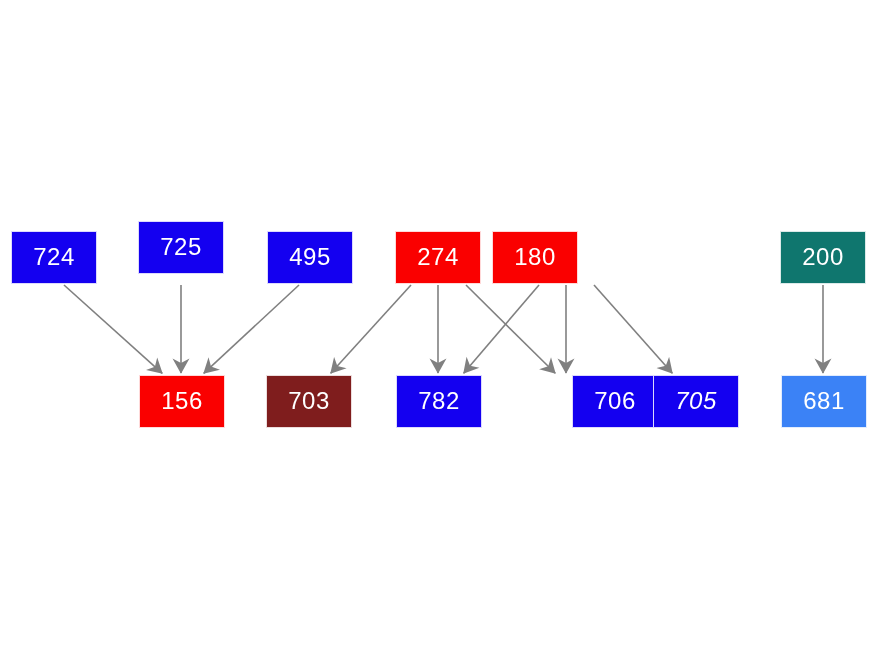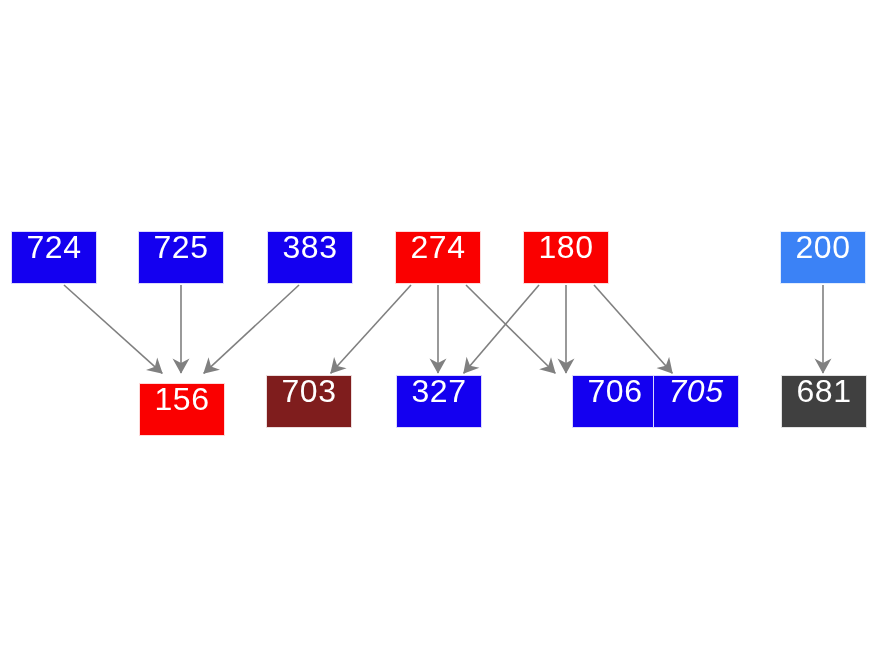--- a/index.html
+++ b/index.html
@@ -22,24 +22,25 @@
     left: 0;
     top: 0;
     width: 875px;
     height: 656px;
     pointer-events: none;
   }
   .graph-node {
     position: absolute;
     box-sizing: border-box;
     display: flex;
+    align-items: center;
     justify-content: center;
     color: #ffffff;
     font-family: "Liberation Sans", sans-serif;
-    font-size: 32px;
+    font-size: 24px;
     line-height: 1;
     letter-spacing: 0.5px;
     white-space: nowrap;
     border: 1px solid rgba(255,255,255,0.85);
   }
   .node-label {
     display: block;
     transform: translateY(-1px);
   }
 </style>
@@ -65,48 +66,48 @@
         <line x1="566" y1="285" x2="566" y2="373" stroke="#808080" stroke-width="1.6" marker-end="url(#arrowhead)"></line>
         <line x1="594" y1="285" x2="672.3361578924648" y2="373.2521272459414" stroke="#808080" stroke-width="1.6" marker-end="url(#arrowhead)"></line>
         <line x1="823" y1="285" x2="823" y2="373" stroke="#808080" stroke-width="1.6" marker-end="url(#arrowhead)"></line>
       </g>
   </svg>
 
   <div id="nodes-group">
       <div class="graph-node" style="left: 11px; top: 231px; width: 86px; height: 53px; background: rgb(20, 0, 240);">
         <span class="node-label">724</span>
       </div>
-      <div class="graph-node" style="left: 138px; top: 231px; width: 86px; height: 53px; background: rgb(20, 0, 240);">
+      <div class="graph-node" style="left: 138px; top: 221px; width: 86px; height: 53px; background: rgb(20, 0, 240);">
         <span class="node-label">725</span>
       </div>
       <div class="graph-node" style="left: 267px; top: 231px; width: 86px; height: 53px; background: rgb(20, 0, 240);">
-        <span class="node-label">383</span>
+        <span class="node-label">495</span>
       </div>
       <div class="graph-node" style="left: 395px; top: 231px; width: 86px; height: 53px; background: rgb(250, 0, 0);">
         <span class="node-label">274</span>
       </div>
-      <div class="graph-node" style="left: 523px; top: 231px; width: 86px; height: 53px; background: rgb(250, 0, 0);">
+      <div class="graph-node" style="left: 492px; top: 231px; width: 86px; height: 53px; background: rgb(250, 0, 0);">
         <span class="node-label">180</span>
       </div>
-      <div class="graph-node" style="left: 780px; top: 231px; width: 86px; height: 53px; background: #3b82f6;">
+      <div class="graph-node" style="left: 780px; top: 231px; width: 86px; height: 53px; background: #0f766e;">
         <span class="node-label">200</span>
       </div>
-      <div class="graph-node" style="left: 139px; top: 375px; width: 86px; height: 53px; background: rgb(250, 0, 0); margin-top: 8px;">
+      <div class="graph-node" style="left: 139px; top: 375px; width: 86px; height: 53px; background: rgb(250, 0, 0);">
         <span class="node-label">156</span>
       </div>
       <div class="graph-node" style="left: 266px; top: 375px; width: 86px; height: 53px; background: #7f1d1d;">
         <span class="node-label">703</span>
       </div>
       <div class="graph-node" style="left: 396px; top: 375px; width: 86px; height: 53px; background: rgb(20, 0, 240);">
-        <span class="node-label">327</span>
+        <span class="node-label">782</span>
       </div>
       <div class="graph-node" style="left: 524px; top: 375px; width: 86px; height: 53px; background: rgb(20, 0, 240); margin-left: 48px;">
         <span class="node-label">706</span>
       </div>
       <div class="graph-node" style="left: 653px; top: 375px; width: 86px; height: 53px; background: rgb(20, 0, 240); font-style: italic;">
         <span class="node-label">705</span>
       </div>
-      <div class="graph-node" style="left: 781px; top: 375px; width: 86px; height: 53px; background: #404040;">
+      <div class="graph-node" style="left: 781px; top: 375px; width: 86px; height: 53px; background: #3b82f6;">
         <span class="node-label">681</span>
       </div>
     </div>
 
 </div>
 
 </body></html>

